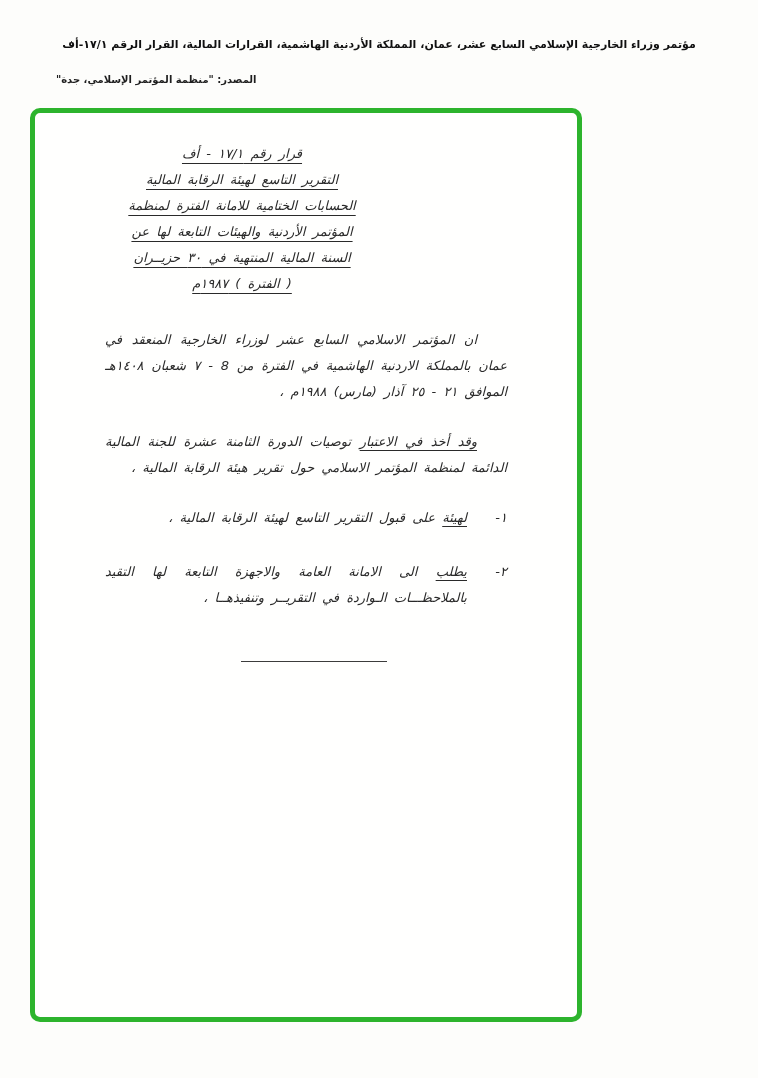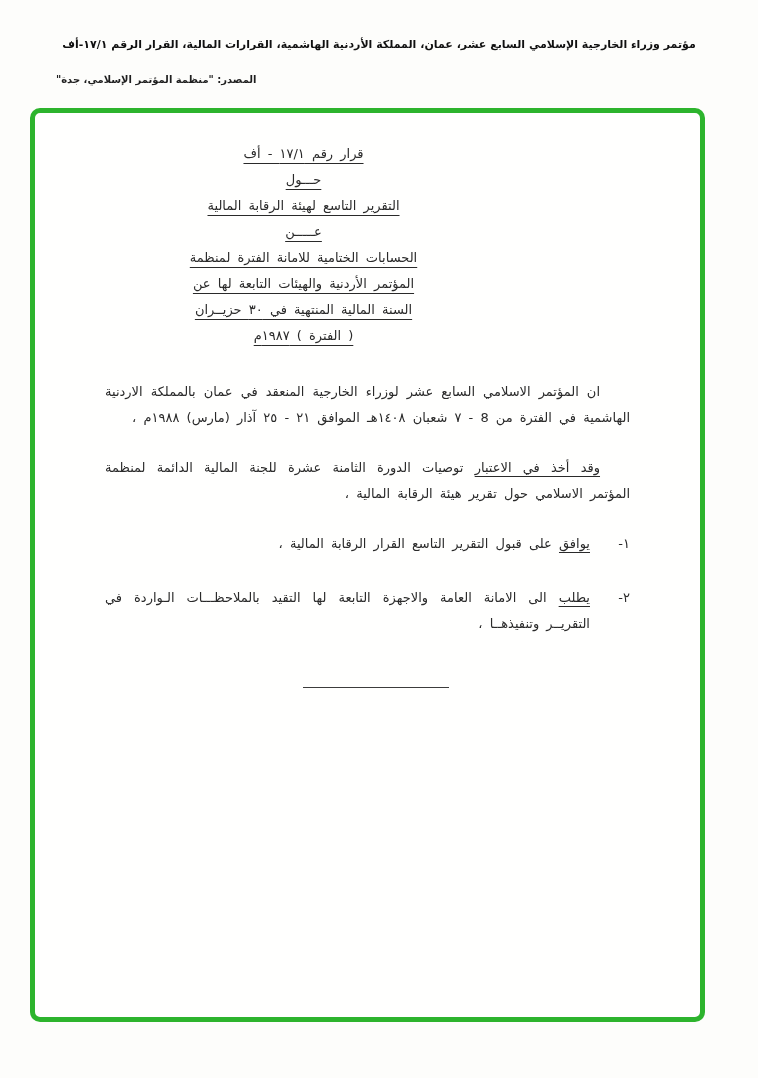--- a/index.html
+++ b/index.html
@@ -30,24 +30,25 @@
     direction: rtl;
     font-size: 10px;
     font-weight: bold;
     color: #1e1e1e;
   }
 
   
   .frame {
     position: absolute;
     top: 108px; left: 30px;
-    width: 675px; height: 914px;
+    width: 552px; height: 914px;
     border: 5px solid #2db42d;
     border-radius: 10px;
     background: #fffffe;
+    font-style: italic;
   }
 
   .doc {
     position: absolute;
     inset: 0;
     padding: 28px 70px 0 70px;
     direction: rtl;
     font-size: 13px;
     line-height: 26px;
     color: #2a2a2a;
@@ -107,23 +108,21 @@
 
 <div class="top-header">مؤتمر وزراء الخارجية الإسلامي السابع عشر، عمان، المملكة الأردنية الهاشمية، القرارات المالية، القرار الرقم ١٧/١-أف</div>
 
 <div class="source-line">المصدر:  "منظمة المؤتمر الإسلامي، جدة"</div>
 
 <div class="frame">
   <div class="doc">
 
     <div class="title-block">
       <span class="title-line">قرار رقم ١٧/١ - أف</span>
-      <span class="title-line">حـــول</span>
       <span class="title-line">التقرير التاسع لهيئة الرقابة المالية</span>
-      <span class="title-line">عـــــن</span>
       <span class="title-line">الحسابات الختامية للامانة الفترة لمنظمة</span>
       <span class="title-line">المؤتمر الأردنية والهيئات التابعة لها عن</span>
       <span class="title-line">السنة المالية المنتهية في ٣٠ حزيــران</span>
       <span class="title-line">( الفترة ) ١٩٨٧م</span>
     </div>
 
     <p class="para">
       
       <span>ان المؤتمر الاسلامي السابع عشر لوزراء الخارجية المنعقد في عمان بالمملكة الاردنية الهاشمية في الفترة من 8 - ٧ شعبان ١٤٠٨هـ الموافق ٢١ - ٢٥ آذار (مارس) ١٩٨٨م ،</span>
     </p>
@@ -132,22 +131,22 @@
     <p class="para">
       <span class="lead">وقد أخذ في الاعتبار</span>
       <span>توصيات الدورة الثامنة عشرة للجنة المالية الدائمة لمنظمة المؤتمر الاسلامي حول تقرير هيئة الرقابة المالية ،</span>
     </p>
 
     <div class="items">
 
       <div class="item">
         <span class="item-num">١-</span>
         <div class="item-body">
-          <span class="lead">يوافق</span>
-          <span>على قبول التقرير التاسع القرار الرقابة المالية ،</span>
+          <span class="lead">لهيئة</span>
+          <span>على قبول التقرير التاسع لهيئة الرقابة المالية ،</span>
         </div>
       </div>
 
       <div class="item">
         <span class="item-num">٢-</span>
         <div class="item-body">
           <span class="lead">يطلب</span>
           <span>الى الامانة العامة والاجهزة التابعة لها التقيد بالملاحظـــات الـواردة في التقريــر وتنفيذهــا ،</span>
         </div>
       </div>

